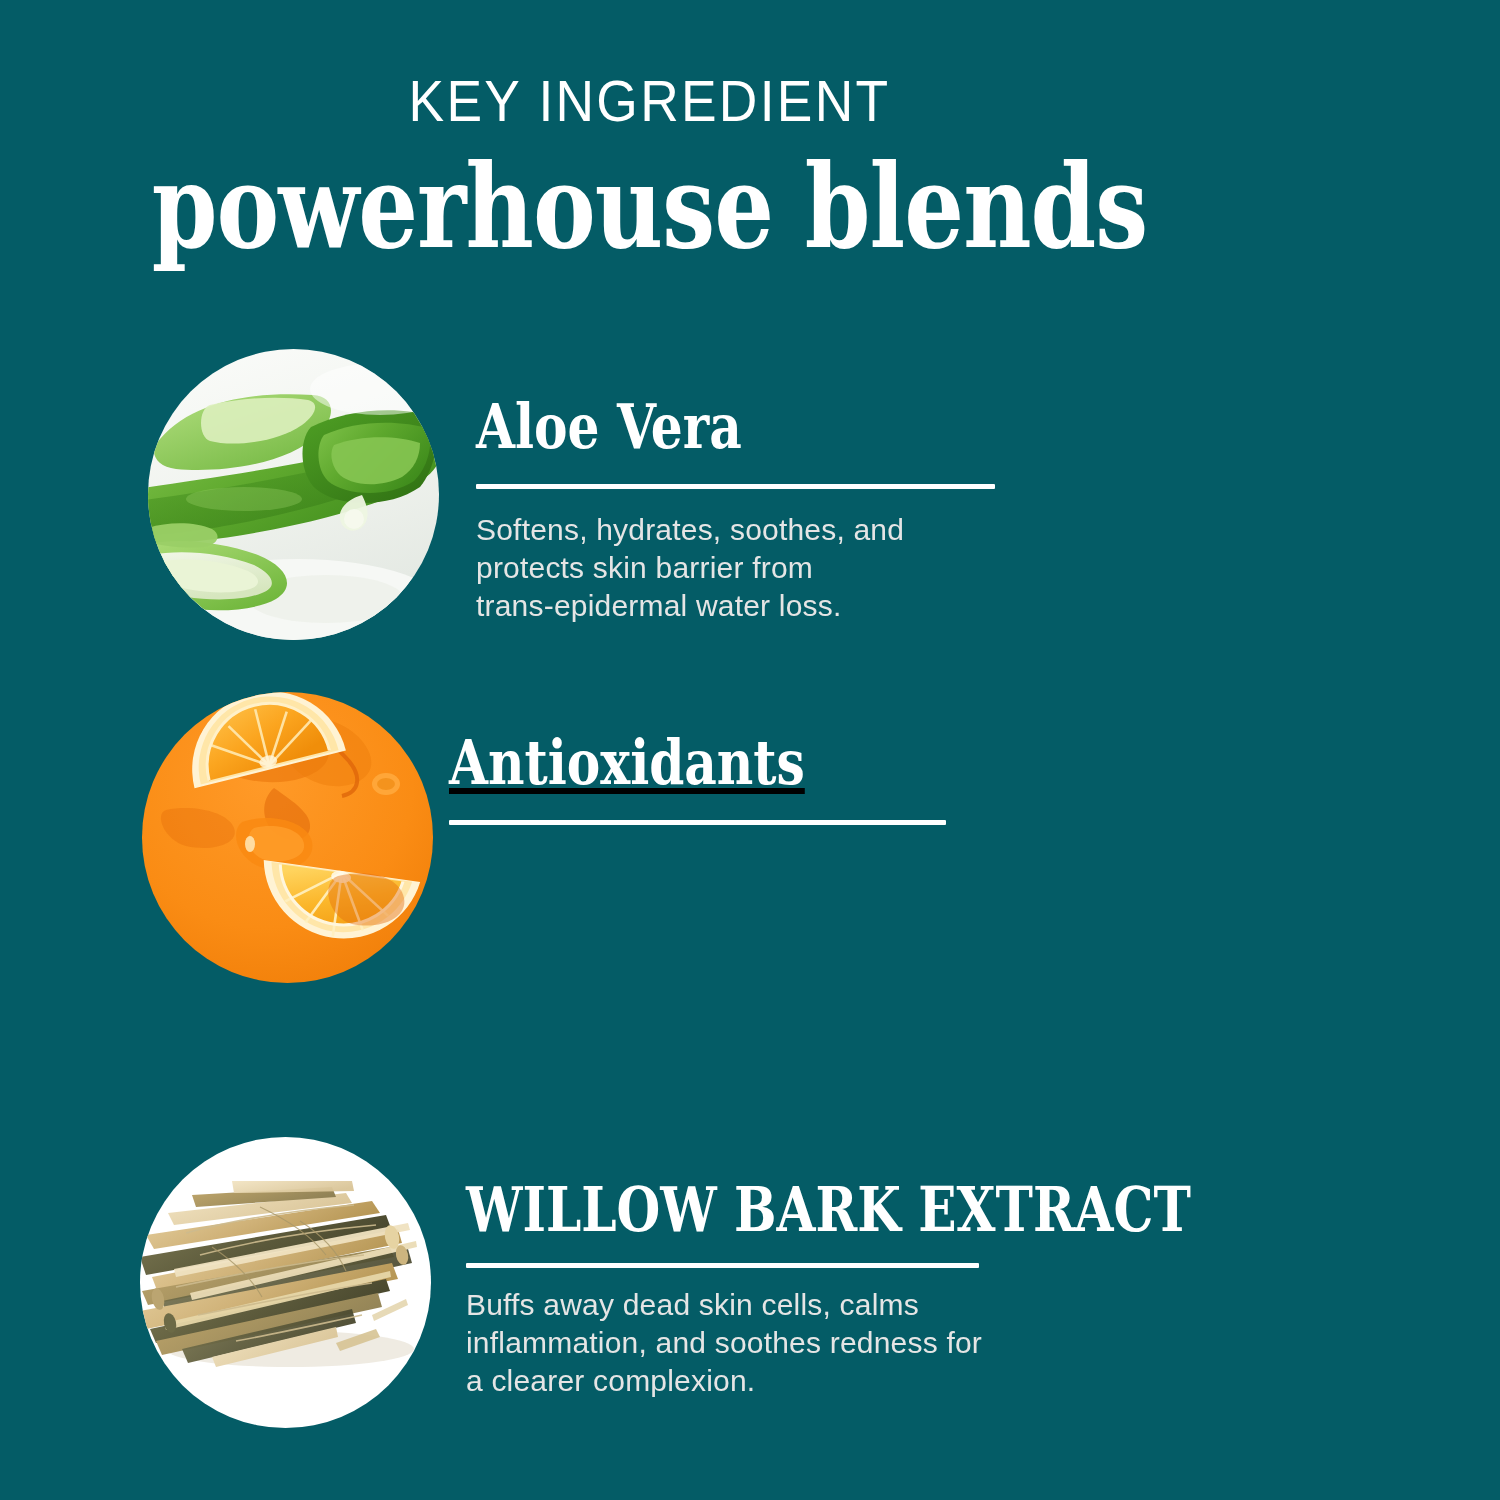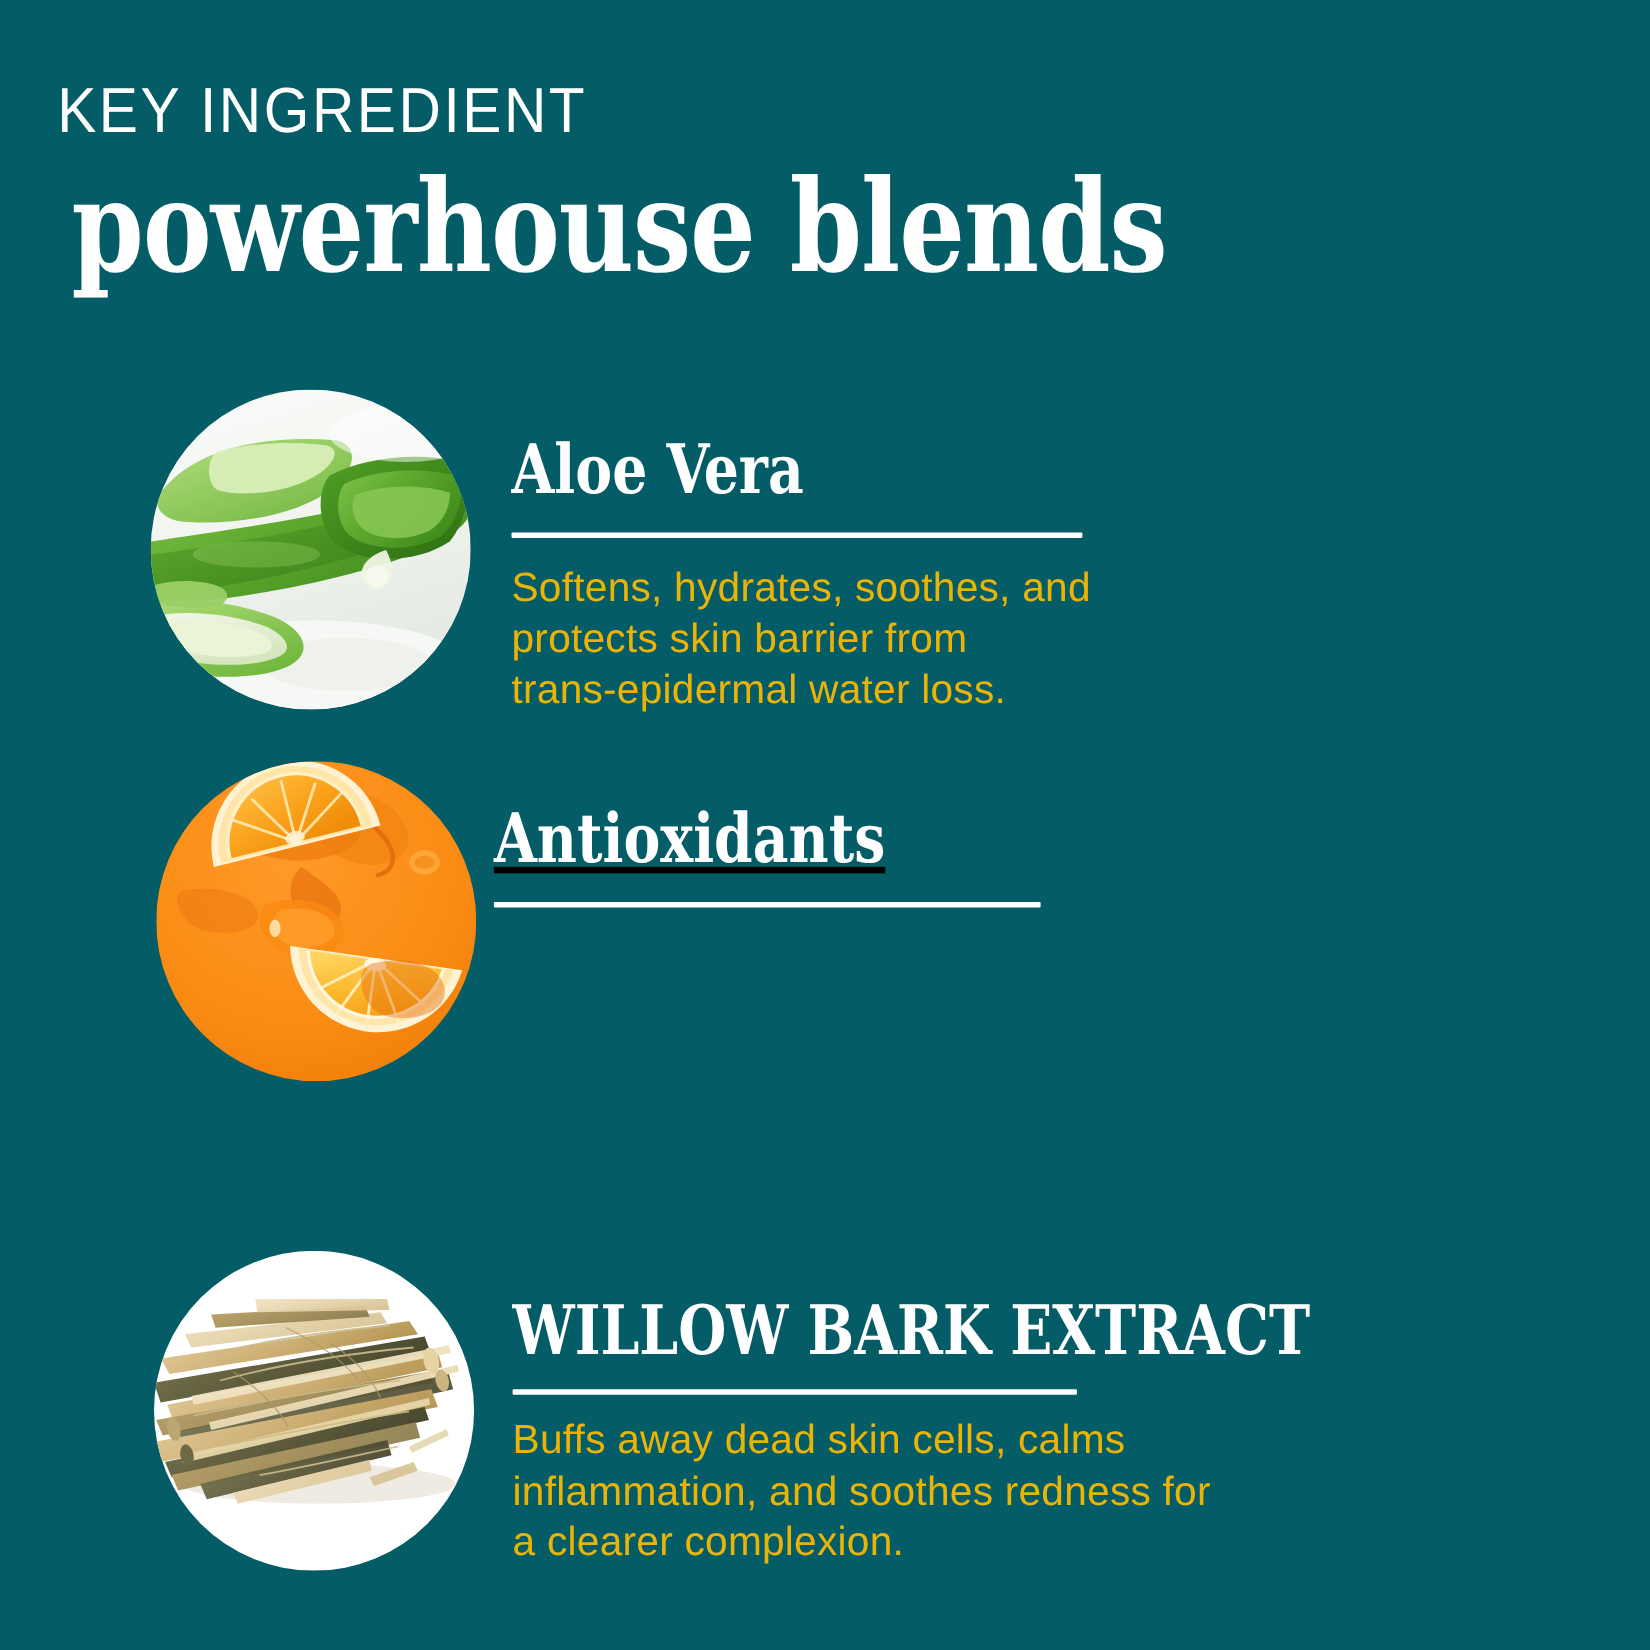--- a/index.html
+++ b/index.html
@@ -21,21 +21,21 @@
     height: 1500px;
     background: #045C66;
   }
 
   
   .header {
     position: absolute;
     top: 72px;
     left: 0;
     width: 1299px;
-    text-align: left;
+    text-align: center;
   }
   .eyebrow {
     font-family: "Liberation Sans Narrow", "Liberation Sans", sans-serif;
     font-weight: 400;
     font-size: 58px;
     letter-spacing: 2.5px;
     color: #FFFFFF;
     line-height: 1.0;
     transform: scaleX(0.92);
   }
@@ -49,21 +49,21 @@
     letter-spacing: -1px;
     transform: scaleX(0.9);
   }
 
   
   .item {
     position: absolute;
     display: flex;
     align-items: flex-start;
   }
-  .item-1 { top: 349px;  left: 137px; align-items: center; }
+  .item-1 { top: 349px;  left: 148px; }
   .item-2 { top: 692px;  left: 142px; }
   .item-3 { top: 1137px; left: 140px; }
 
   .thumb {
     width: 291px;
     height: 291px;
     border-radius: 50%;
     overflow: hidden;
     flex: 0 0 auto;
     position: relative;
@@ -97,22 +97,22 @@
     background: #FFFFFF;
     border-radius: 1px;
   }
   .item-1 .rule { width: 519px; margin-top: 26px; }
   .item-2 .rule { width: 497px; margin-top: 26px; }
   .item-3 .rule { width: 513px; margin-top: 22px; }
 
   .ing-desc {
     font-family: "Liberation Sans Narrow", "Liberation Sans", sans-serif;
     font-weight: 400;
-    font-size: 37px;
-    color: #eab308;
+    font-size: 30px;
+    color: #e5e5e5;
     line-height: 1.26;
     letter-spacing: 0.2px;
     max-width: 920px;
     white-space: pre-line;
   }
   .item-1 .ing-desc { margin-top: 22px; }
   .item-2 .ing-desc { margin-top: 24px; }
   .item-3 .ing-desc { margin-top: 18px; }
 </style>
 </head>

